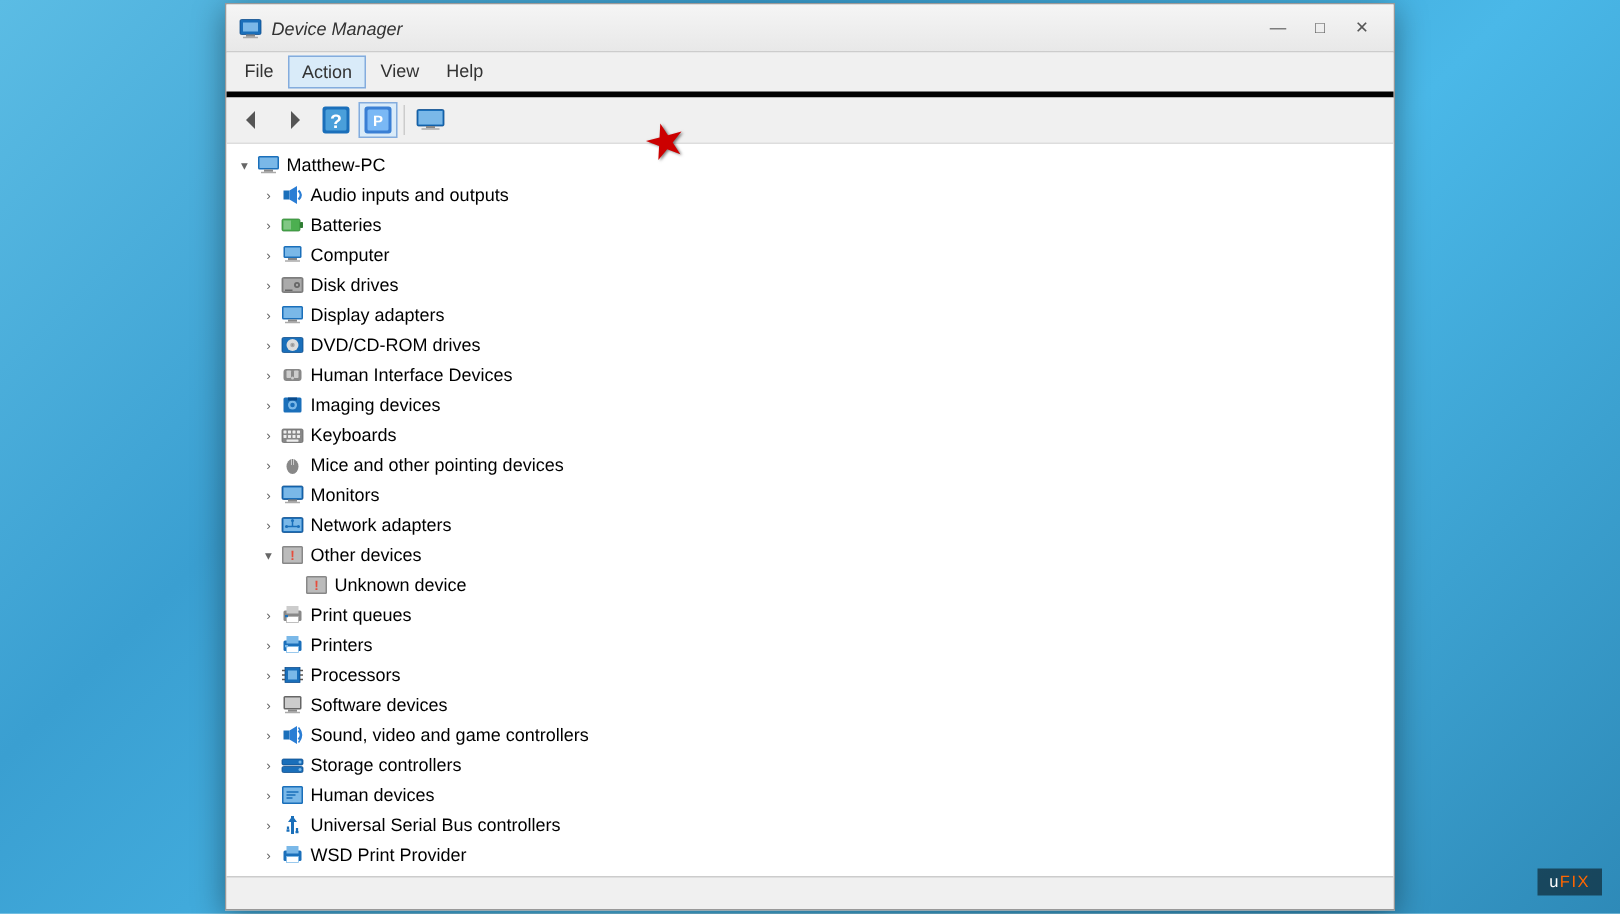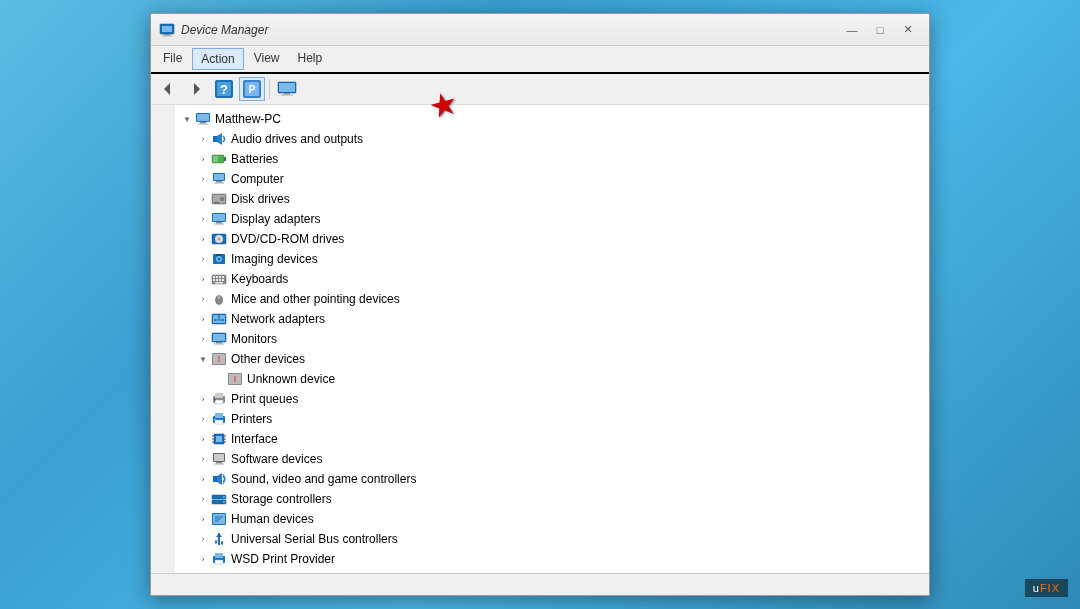--- a/index.html
+++ b/index.html
@@ -72,21 +72,21 @@
       align-items: center;
       justify-content: center;
       font-size: 11px;
       color: #555;
     }
     .menu-bar {
       background: #f0f0f0;
       padding: 2px 4px;
       display: flex;
       gap: 2px;
-      border-bottom: 2px solid #000000;
+      border-bottom: 4px solid #000000;
     }
     .menu-item {
       padding: 3px 8px;
       cursor: pointer;
       font-size: 12px;
       color: #333;
     }
     .menu-item.active { background: #d9ebf9; border: 1px solid #84acdd; }
     .toolbar {
       background: #f0f0f0;
@@ -112,21 +112,20 @@
       width: 1px;
       height: 20px;
       background: #ccc;
       margin: 0 2px;
     }
     .content {
       background: white;
       flex: 1;
       overflow-y: auto;
       padding: 4px 0;
-      margin-left: 24px;
     }
     .tree-item {
       display: flex;
       align-items: center;
       padding: 2px 0;
       cursor: pointer;
       white-space: nowrap;
     }
     .indent-0 { padding-left: 4px; }
     .indent-1 { padding-left: 20px; }
@@ -285,21 +284,21 @@
 
     <div class="tree-item indent-1">
       <span class="expand-arrow collapsed"></span>
       <span class="item-icon">
         <svg width="16" height="16" viewBox="0 0 16 16">
           <rect x="2" y="5" width="4" height="6" fill="#1a6fba"></rect>
           <polygon points="6,5 11,2 11,14 6,11" fill="#2a7dd4"></polygon>
           <path d="M12,5 Q15,8 12,11" fill="none" stroke="#2a7dd4" stroke-width="1.5"></path>
         </svg>
       </span>
-      <span class="item-label">Audio drives and outputs</span>
+      <span class="item-label">Audio inputs and outputs</span>
     </div>
 
     <div class="tree-item indent-1">
       <span class="expand-arrow collapsed"></span>
       <span class="item-icon">
         <svg width="16" height="16" viewBox="0 0 16 16">
           <rect x="1" y="4" width="12" height="8" rx="1" fill="#4caf50" stroke="#2e7d32" stroke-width="0.5"></rect>
           <rect x="13" y="6" width="2" height="4" rx="0.5" fill="#2e7d32"></rect>
           <rect x="2" y="5" width="5" height="6" fill="#81c784"></rect>
         </svg>
@@ -353,20 +352,32 @@
         <svg width="16" height="16" viewBox="0 0 16 16">
           <rect x="1" y="3" width="14" height="10" rx="1" fill="#1a6fba" stroke="#0a4a8a" stroke-width="0.5"></rect>
           <circle cx="8" cy="8" r="4" fill="#ddd"></circle>
           <circle cx="8" cy="8" r="1.5" fill="#aaa"></circle>
           <circle cx="8" cy="8" r="0.5" fill="#888"></circle>
         </svg>
       </span>
       <span class="item-label">DVD/CD-ROM drives</span>
     </div>
 
+    <div class="tree-item indent-1">
+      <span class="expand-arrow collapsed"></span>
+      <span class="item-icon">
+        <svg width="16" height="16" viewBox="0 0 16 16">
+          <rect x="2" y="4" width="12" height="8" rx="2" fill="#888"></rect>
+          <rect x="4" y="5" width="3" height="5" rx="0.5" fill="#ccc"></rect>
+          <rect x="9" y="5" width="3" height="5" rx="0.5" fill="#ccc"></rect>
+          <circle cx="8" cy="10" r="1" fill="#ccc"></circle>
+        </svg>
+      </span>
+      <span class="item-label">Human Interface Devices</span>
+    </div>
 
 
     <div class="tree-item indent-1">
       <span class="expand-arrow collapsed"></span>
       <span class="item-icon">
         <svg width="16" height="16" viewBox="0 0 16 16">
           <rect x="2" y="3" width="12" height="10" rx="1" fill="#1a6fba"></rect>
           <circle cx="8" cy="8" r="3" fill="#7ab8e8"></circle>
           <circle cx="8" cy="8" r="1.5" fill="#1a6fba"></circle>
           <rect x="5" y="3" width="6" height="2" fill="#0a4a8a"></rect>
@@ -403,43 +414,43 @@
           <line x1="8" y1="4" x2="8" y2="8" stroke="#666" stroke-width="0.5"></line>
         </svg>
       </span>
       <span class="item-label">Mice and other pointing devices</span>
     </div>
 
     <div class="tree-item indent-1">
       <span class="expand-arrow collapsed"></span>
       <span class="item-icon">
         <svg width="16" height="16" viewBox="0 0 16 16">
+          <rect x="1" y="2" width="14" height="9" rx="1" fill="#1a6fba" stroke="#0a4a8a" stroke-width="0.5"></rect>
+          <rect x="2" y="3" width="12" height="7" fill="#7ab8e8"></rect>
+          <rect x="5" y="11" width="6" height="1.5" fill="#888"></rect>
+          <rect x="3" y="12.5" width="10" height="1" fill="#aaa"></rect>
+        </svg>
+      </span>
+      <span class="item-label">Monitors</span>
+    </div>
+
+    <div class="tree-item indent-1">
+      <span class="expand-arrow collapsed"></span>
+      <span class="item-icon">
+        <svg width="16" height="16" viewBox="0 0 16 16">
           <rect x="1" y="3" width="14" height="10" rx="1" fill="#1a6fba" stroke="#0a4a8a" stroke-width="0.5"></rect>
           <rect x="2" y="4" width="12" height="8" fill="#7ab8e8"></rect>
           <line x1="4" y1="9" x2="12" y2="9" stroke="#1a6fba" stroke-width="1"></line>
           <line x1="8" y1="5" x2="8" y2="9" stroke="#1a6fba" stroke-width="1"></line>
           <circle cx="4" cy="9" r="1" fill="#1a6fba"></circle>
           <circle cx="12" cy="9" r="1" fill="#1a6fba"></circle>
           <circle cx="8" cy="5" r="1" fill="#1a6fba"></circle>
         </svg>
       </span>
       <span class="item-label">Network adapters</span>
-    </div>
-
-    <div class="tree-item indent-1">
-      <span class="expand-arrow collapsed"></span>
-      <span class="item-icon">
-        <svg width="16" height="16" viewBox="0 0 16 16">
-          <rect x="1" y="2" width="14" height="9" rx="1" fill="#1a6fba" stroke="#0a4a8a" stroke-width="0.5"></rect>
-          <rect x="2" y="3" width="12" height="7" fill="#7ab8e8"></rect>
-          <rect x="5" y="11" width="6" height="1.5" fill="#888"></rect>
-          <rect x="3" y="12.5" width="10" height="1" fill="#aaa"></rect>
-        </svg>
-      </span>
-      <span class="item-label">Monitors</span>
     </div>
 
     <div class="tree-item indent-1">
       <span class="expand-arrow expanded"></span>
       <span class="item-icon">
         <svg width="16" height="16" viewBox="0 0 16 16">
           <rect x="1" y="2" width="14" height="12" rx="1" fill="#888"></rect>
           <rect x="2" y="3" width="12" height="10" fill="#bbb"></rect>
           <text x="8" y="11" text-anchor="middle" font-size="9" font-weight="bold" fill="#e74c3c">!</text>
         </svg>
@@ -492,21 +503,21 @@
           <rect x="3" y="3" width="10" height="10" fill="#1a6fba" stroke="#0a4a8a" stroke-width="0.5"></rect>
           <rect x="5" y="5" width="6" height="6" fill="#7ab8e8"></rect>
           <line x1="1" y1="5" x2="3" y2="5" stroke="#555" stroke-width="1"></line>
           <line x1="1" y1="8" x2="3" y2="8" stroke="#555" stroke-width="1"></line>
           <line x1="1" y1="11" x2="3" y2="11" stroke="#555" stroke-width="1"></line>
           <line x1="13" y1="5" x2="15" y2="5" stroke="#555" stroke-width="1"></line>
           <line x1="13" y1="8" x2="15" y2="8" stroke="#555" stroke-width="1"></line>
           <line x1="13" y1="11" x2="15" y2="11" stroke="#555" stroke-width="1"></line>
         </svg>
       </span>
-      <span class="item-label">Interface</span>
+      <span class="item-label">Processors</span>
     </div>
 
     <div class="tree-item indent-1">
       <span class="expand-arrow collapsed"></span>
       <span class="item-icon">
         <svg width="16" height="16" viewBox="0 0 16 16">
           <rect x="2" y="2" width="12" height="9" rx="1" fill="#666"></rect>
           <rect x="3" y="3" width="10" height="7" fill="#ccc"></rect>
           <rect x="5" y="11" width="6" height="1.5" fill="#888"></rect>
           <rect x="3" y="12.5" width="10" height="1" fill="#aaa"></rect>

